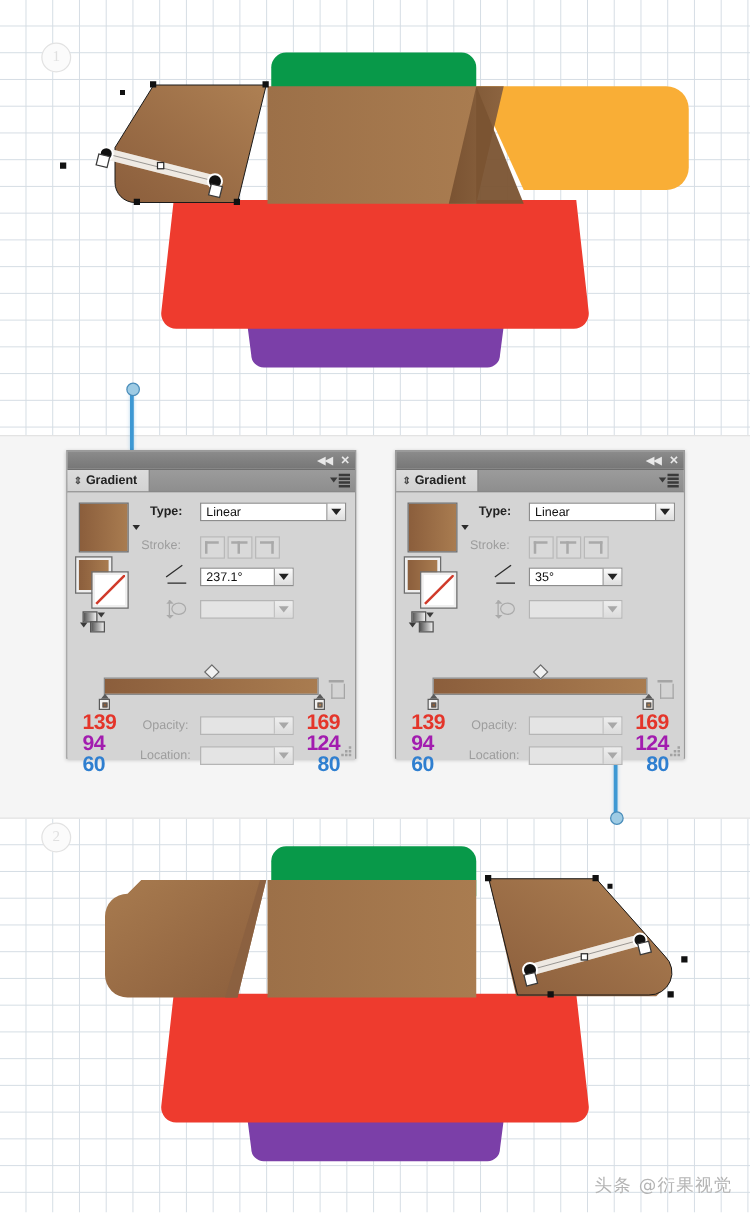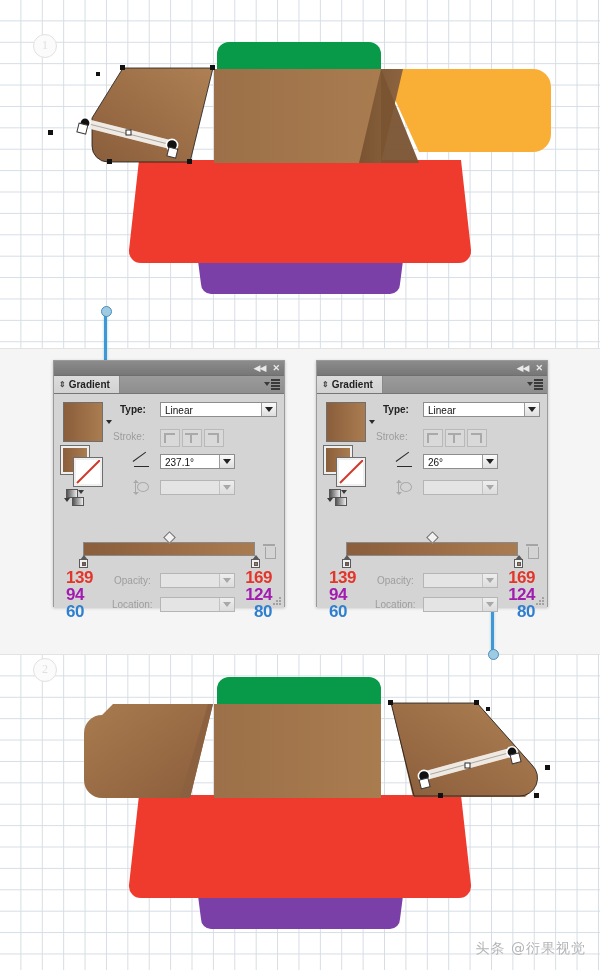--- a/index.html
+++ b/index.html
@@ -541,21 +541,21 @@
             <i class="v"></i>
             <i class="h"></i>
           </div>
       </div>
 
       <div class="angle-icon" style="position:absolute;left:80px;top:62px;">
         <div class="hyp"></div>
           <div class="base"></div>
       </div>
       <div class="select" style="position:absolute;left:106px;top:60px;width:75px;">
-        <span class="val">26°</span>
+        <span class="val">35°</span>
         <span class="arrowbox">
             <i></i>
           </span>
       </div>
 
       <div class="aspect-icon" style="position:absolute;left:79px;top:86px;">
         <div class="ell"></div>
           <div class="arw"></div>
           <div class="t1"></div>
           <div class="t2"></div>

